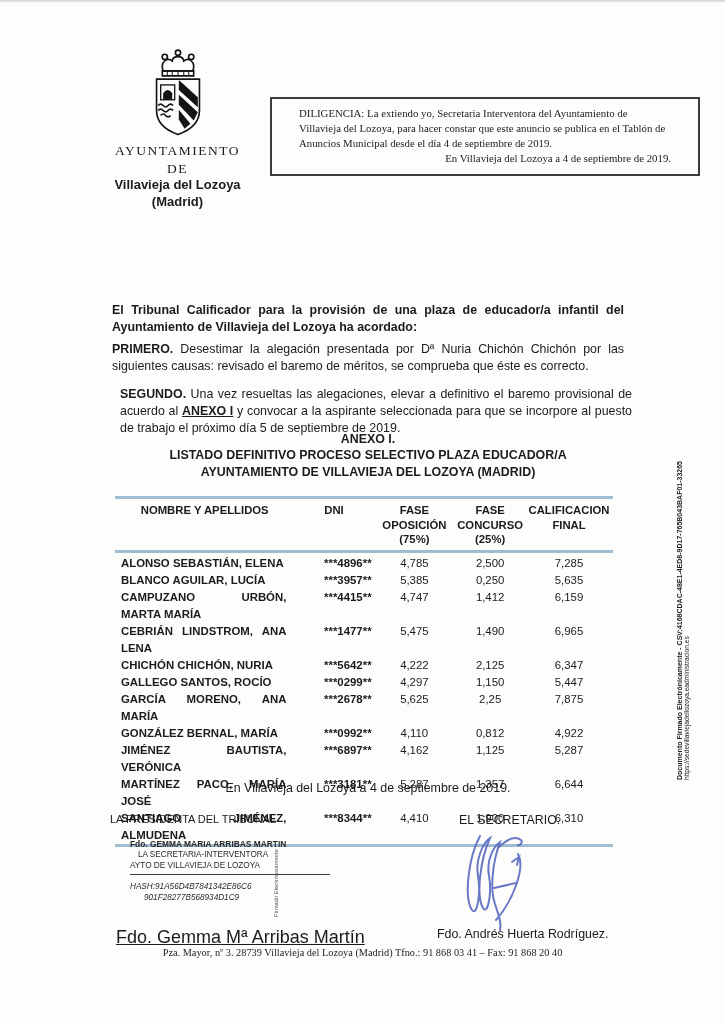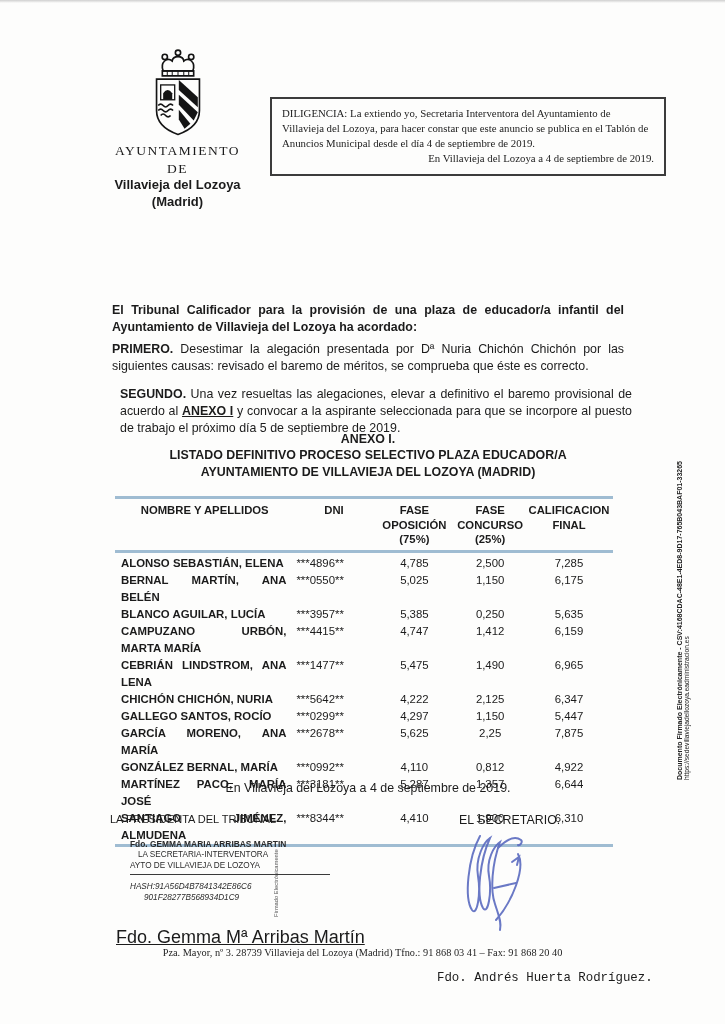--- a/index.html
+++ b/index.html
@@ -13,55 +13,55 @@
   .u{text-decoration:underline;}
 
   
   .crest-block{position:absolute;left:70px;top:46px;width:215px;text-align:center;}
   .crest-block svg{display:block;margin:0 auto;}
   .org-serif{font-family:"Liberation Serif",serif;font-size:13.5px;letter-spacing:1.5px;line-height:1.3;}
   .org-sans{font-weight:bold;font-size:13px;line-height:1.3;}
 
   
   .diligencia{position:absolute;left:270px;top:97px;width:372px;border:2px solid #3c3c3c;
-    padding:7px 10px 8px;font-family:"Liberation Serif",serif;font-size:10.8px;line-height:1.4;color:#222;}
+    padding:7px 27px 8px;font-family:"Liberation Serif",serif;font-size:10.8px;line-height:1.4;color:#222;}
   .diligencia .right{text-align:right;}
 
   
   .content{position:absolute;left:112px;width:512px;}
   .title-center{text-align:center;font-weight:bold;font-size:12.8px;}
   .para{font-size:12.4px;line-height:1.38;text-align:justify;}
   .anexo-head{text-align:center;font-weight:bold;font-size:12.4px;line-height:1.32;}
 
   
   .results-table{position:absolute;left:115px;top:496px;width:498px;border-collapse:collapse;
     border-top:3px solid #9fbcd2;border-bottom:3px solid #9fbcd2;}
   .results-table thead th{border-bottom:3px solid #9fbcd2;font-weight:bold;font-size:11.3px;
     vertical-align:top;text-align:center;padding:4px 2px 3px;line-height:1.3;}
   .results-table td{font-size:11.4px;line-height:17px;padding:0 2px;vertical-align:top;}
   td.c-name{text-align:justify;font-weight:bold;padding-left:6px;padding-right:8px;}
-  td.c-dni{text-align:left;font-weight:normal;}
+  td.c-dni{text-align:right;font-weight:bold;}
   td.c-num{text-align:center;}
   .results-table tbody tr:first-child td{padding-top:2px;}
 
   
   .date-line{position:absolute;top:781px;}
   .role-presidenta{position:absolute;left:110px;top:813px;font-size:11px;}
   .role-secretario{position:absolute;left:459px;top:813px;font-size:12.4px;}
   .stamp{position:absolute;left:84px;top:839px;width:200px;font-size:8.2px;line-height:1.3;color:#2a2a2a;margin-left:46px;}
   .stamp .head{border-bottom:1.5px solid #3a3a3a;padding-bottom:3px;}
   .stamp .l1{font-weight:bold;font-size:8.4px;}
   .stamp .l2{padding-left:8px;}
   .stamp .hash{margin-top:7px;font-style:italic;font-size:8.2px;}
   .stamp .hash .h2{padding-left:14px;}
   .stamp-vertical{position:absolute;left:273px;top:917px;transform:rotate(-90deg);
     transform-origin:0 0;width:84px;font-size:5.8px;color:#555;white-space:nowrap;}
   .signature-svg{position:absolute;left:450px;top:822px;}
   .fdo-left{position:absolute;left:116px;top:927px;font-size:18px;text-decoration:underline;}
-  .fdo-right{position:absolute;left:437px;top:971px;font-size:12.4px;font-family:Liberation Mono, monospace;}
+  .fdo-right{position:absolute;left:437px;top:927px;font-size:12.4px;}
   .footer-line{position:absolute;left:0;top:947px;width:100%;text-align:center;
     font-family:"Liberation Serif",serif;font-size:10.3px;color:#222;}
 
   
   .csv-vertical{position:absolute;left:676px;top:780px;transform:rotate(-90deg);
     transform-origin:0 0;width:365px;color:#222;white-space:nowrap;}
   .csv-vertical .l1{font-weight:bold;font-size:7px;}
   .csv-vertical .l2{font-size:6.6px;}
 </style>
 </head>
@@ -139,27 +139,20 @@
     </thead>
     <tbody>
     <tr>
       <td class="c-name">ALONSO SEBASTIÁN, ELENA</td>
       <td class="c-dni">***4896**</td>
       <td class="c-num">4,785</td>
       <td class="c-num">2,500</td>
       <td class="c-num">7,285</td>
     </tr>
 
-    <tr>
-      <td class="c-name">BERNAL MARTÍN, ANA BELÉN</td>
-      <td class="c-dni">***0550**</td>
-      <td class="c-num">5,025</td>
-      <td class="c-num">1,150</td>
-      <td class="c-num">6,175</td>
-    </tr>
 
     <tr>
       <td class="c-name">BLANCO AGUILAR, LUCÍA</td>
       <td class="c-dni">***3957**</td>
       <td class="c-num">5,385</td>
       <td class="c-num">0,250</td>
       <td class="c-num">5,635</td>
     </tr>
 
     <tr>
@@ -203,20 +196,27 @@
     </tr>
 
     <tr>
       <td class="c-name">GONZÁLEZ BERNAL, MARÍA</td>
       <td class="c-dni">***0992**</td>
       <td class="c-num">4,110</td>
       <td class="c-num">0,812</td>
       <td class="c-num">4,922</td>
     </tr>
 
+    <tr>
+      <td class="c-name">JIMÉNEZ BAUTISTA, VERÓNICA</td>
+      <td class="c-dni">***6897**</td>
+      <td class="c-num">4,162</td>
+      <td class="c-num">1,125</td>
+      <td class="c-num">5,287</td>
+    </tr>
 
     <tr>
       <td class="c-name">MARTÍNEZ PACO, MARÍA JOSÉ</td>
       <td class="c-dni">***3181**</td>
       <td class="c-num">5,287</td>
       <td class="c-num">1,357</td>
       <td class="c-num">6,644</td>
     </tr>
 
     <tr>

